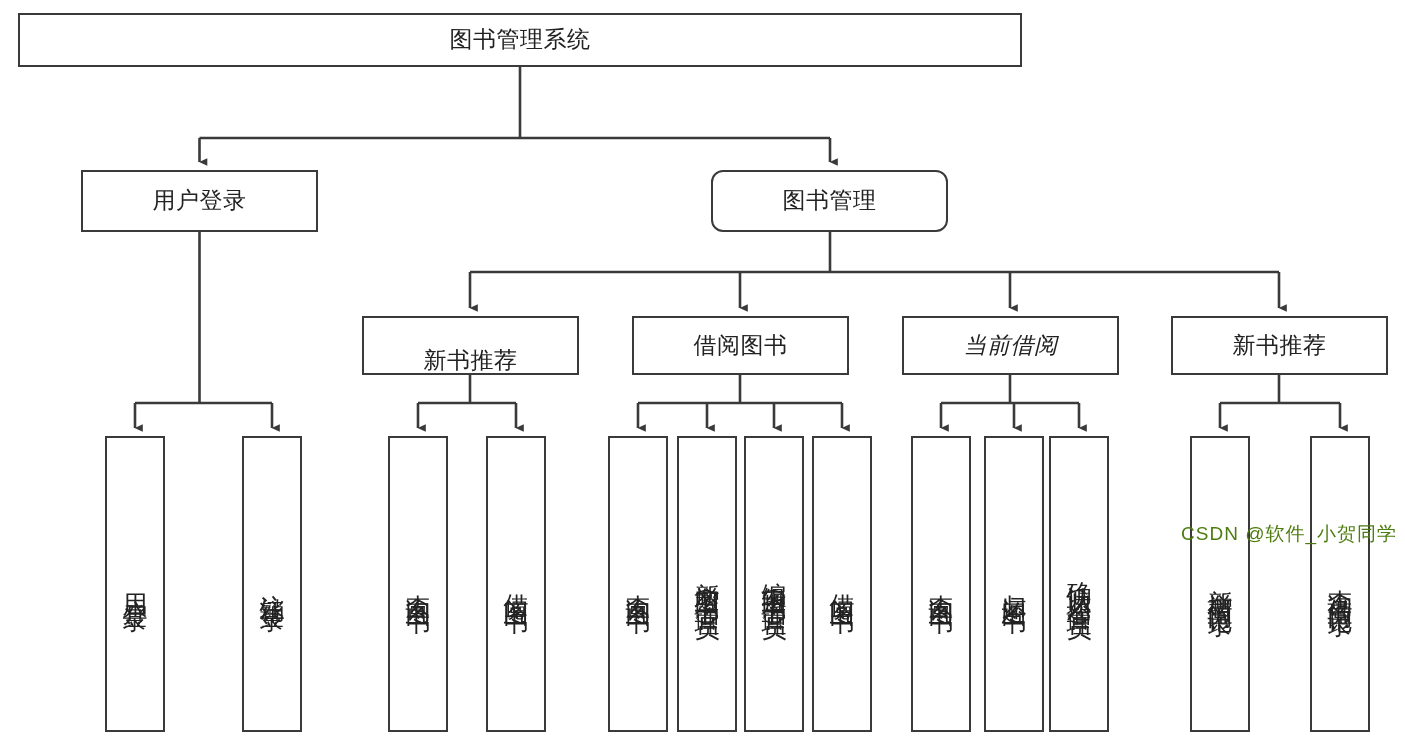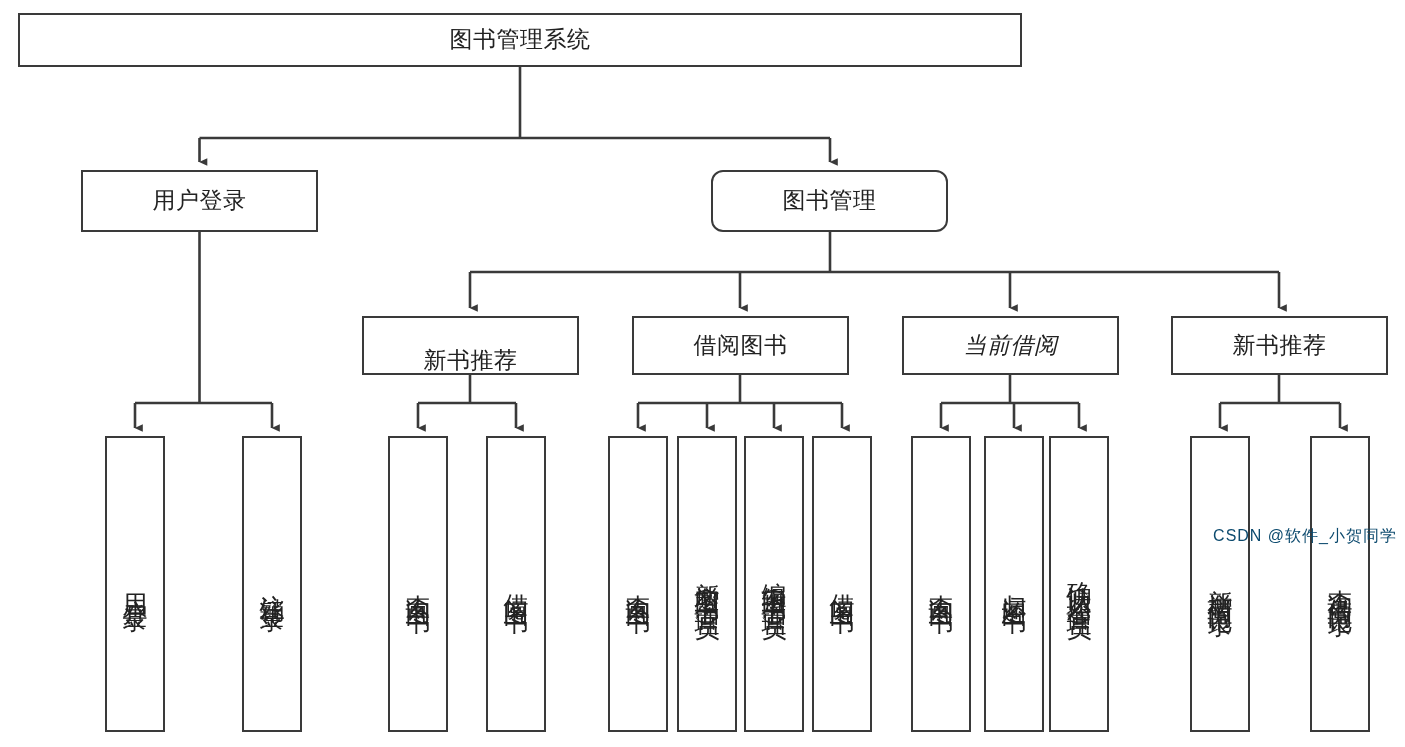--- a/index.html
+++ b/index.html
@@ -56,22 +56,22 @@
   }
   .node-v span {
     writing-mode: vertical-rl;
     text-orientation: upright;
     display: block;
   }
   .watermark {
     position: absolute;
     right: 8px;
     bottom: 4px;
-    font-size: 16px;
-    color: #0c4a6e;
+    font-size: 19px;
+    color: #4d7c0f;
     letter-spacing: 1px;
     user-select: none;
     white-space: nowrap;
   }
 </style>
 </head>
 <body>
 
 <div id="diagram-root">
 

